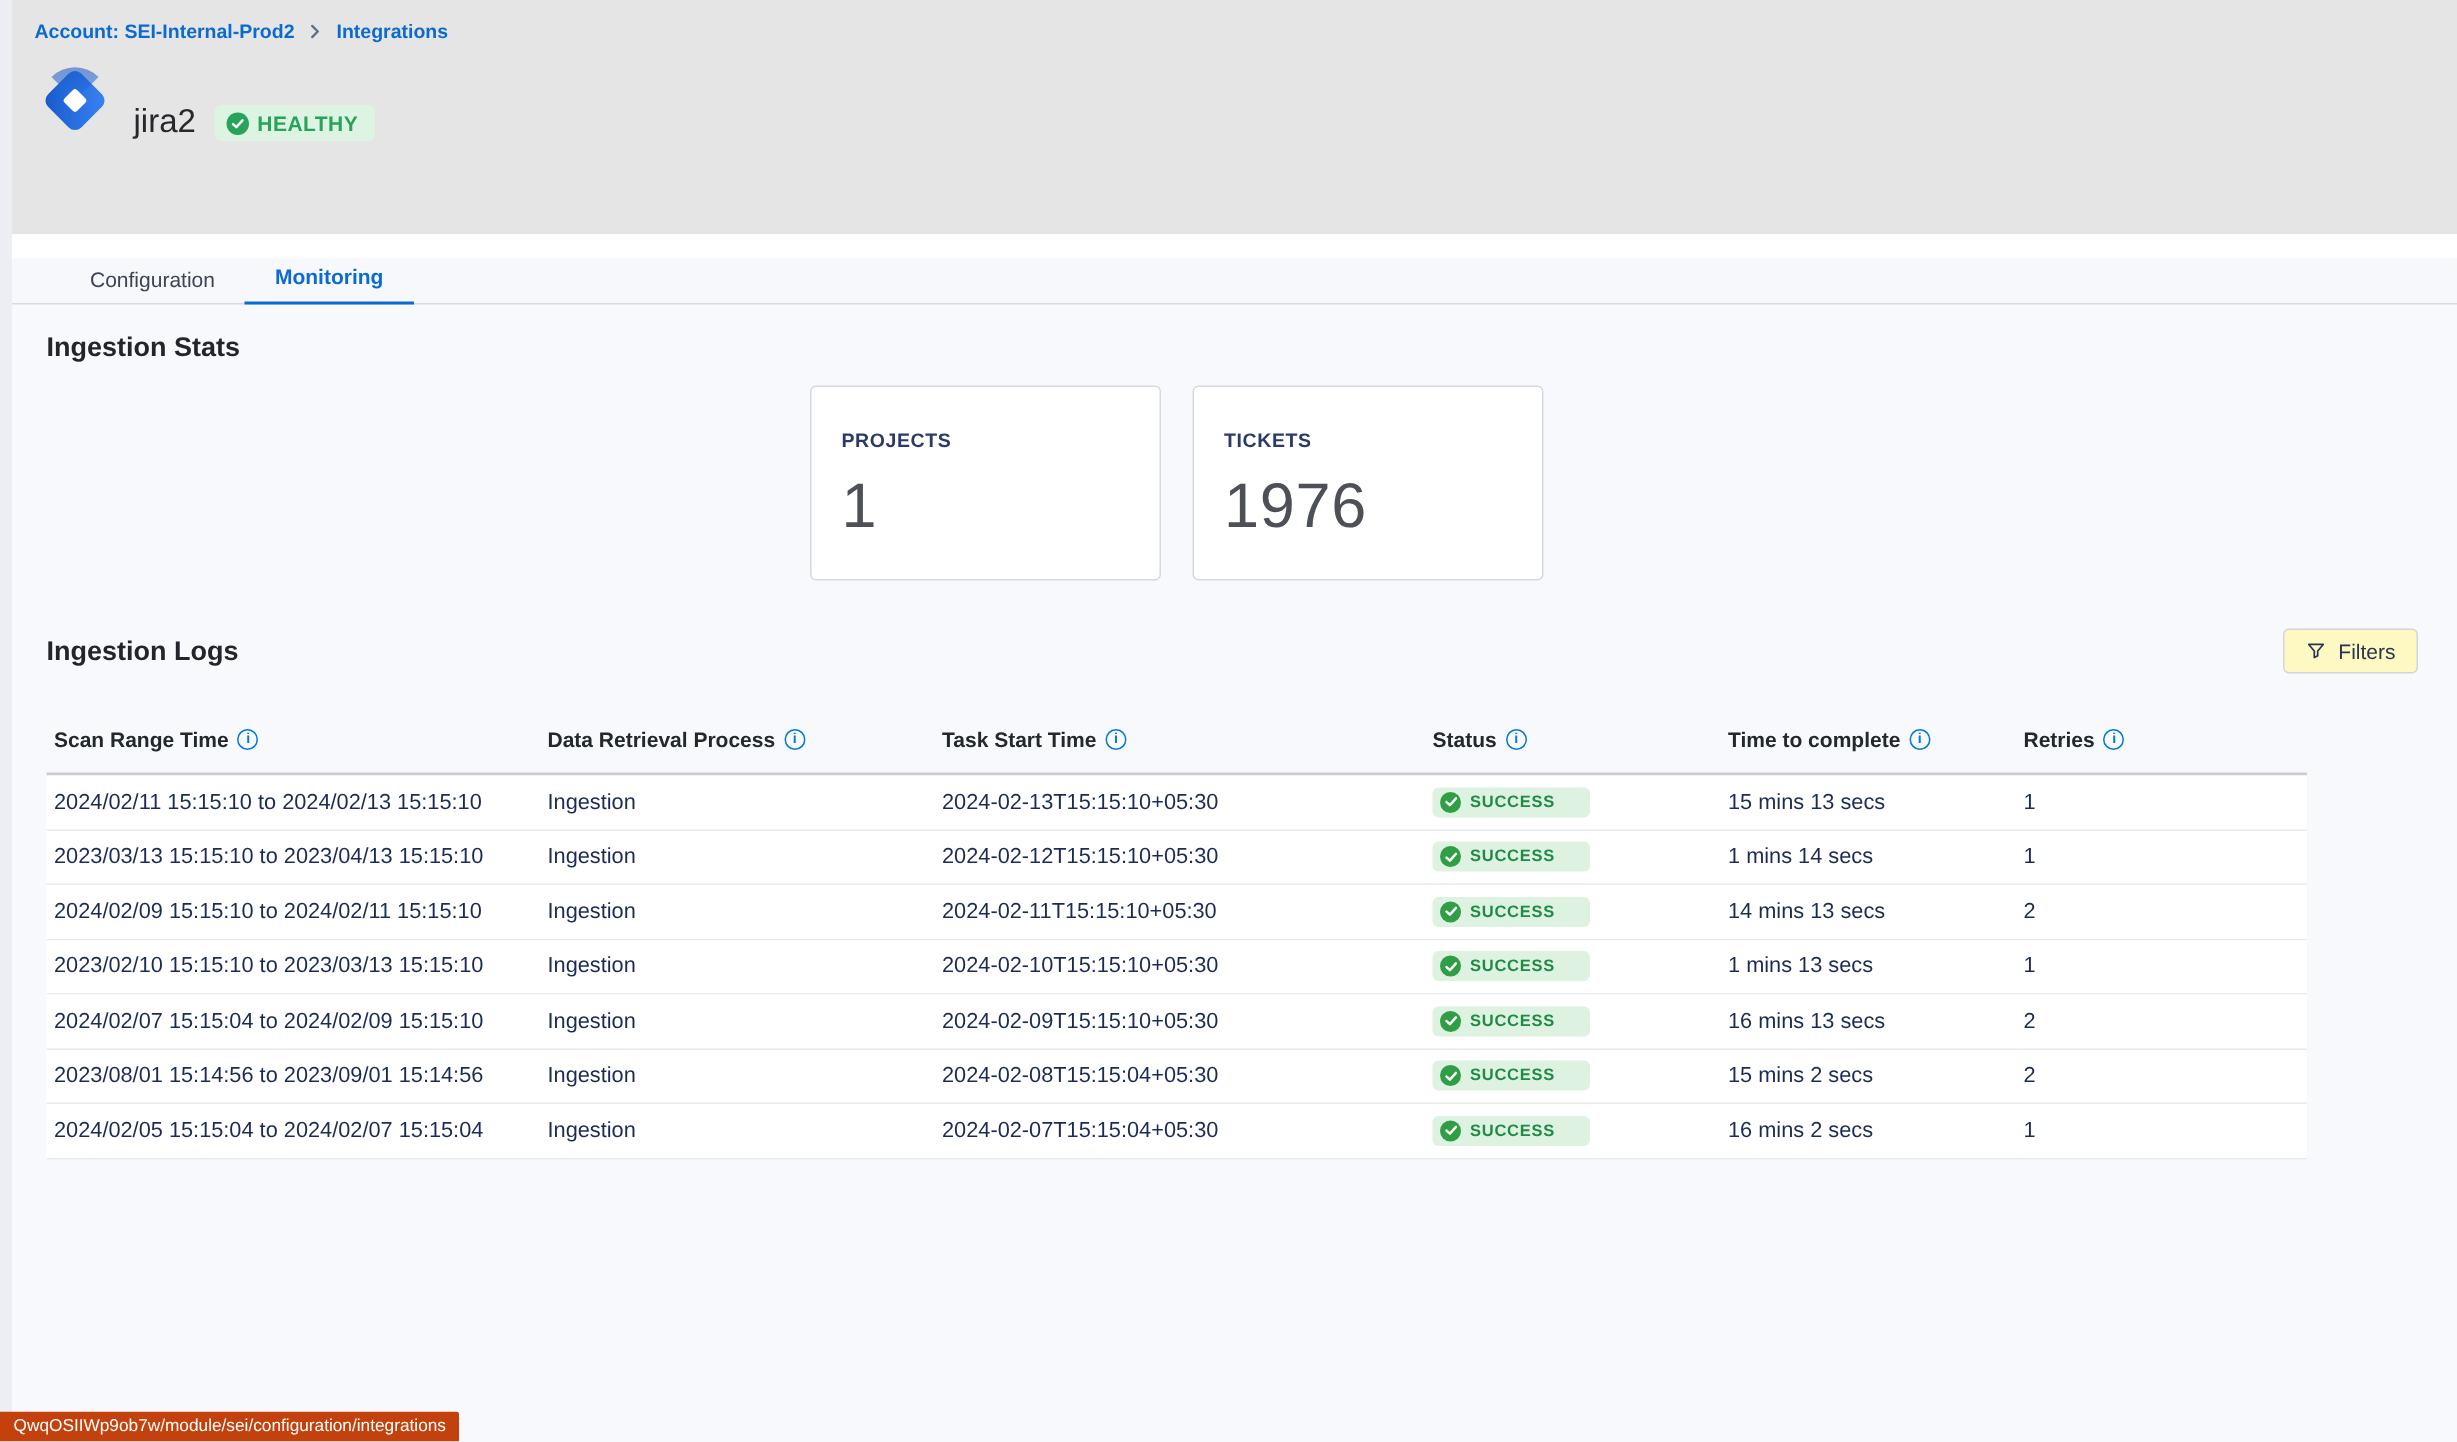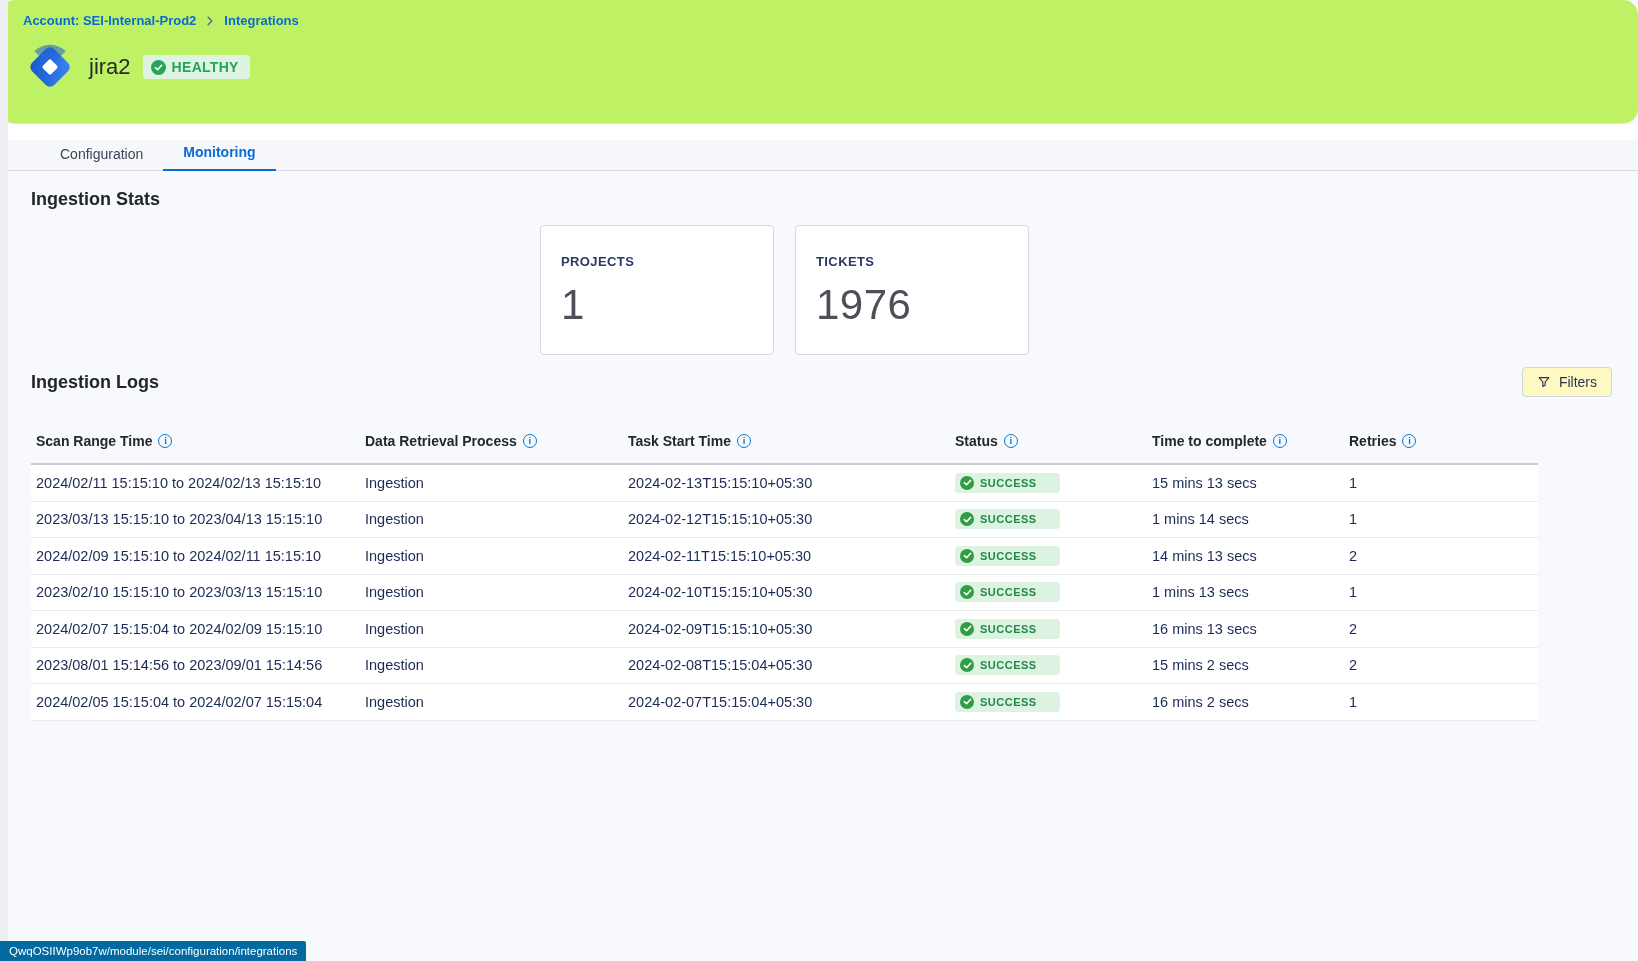--- a/index.html
+++ b/index.html
@@ -9,32 +9,31 @@
     background:#f8f9fd;
     color:#22272f;
     position:relative;
   }
   .left-stripe {
     position:absolute; left:0; top:0; bottom:0; width:8px;
     background:#eceef3; z-index:5;
   }
   
   .page-header {
-    background:#bef264;
-    height:124px;
+    background:#e5e5e5;
+    height:156px;
     border-bottom:1px solid #e1e3e8;
     padding:13px 0 0 23px;
-    border-radius:15px;
   }
   .header-gap { background:#ffffff; height:16px; }
   .breadcrumb { display:flex; align-items:center; gap:8px; font-size:13px; font-weight:600; }
   .breadcrumb a { color:#0b6ad0; text-decoration:none; cursor:pointer; }
   .crumb-sep { display:inline-flex; color:#5c6b8a; }
   .crumb-sep svg { width:12px; height:12px; }
-  .title-row { display:flex; align-items:center; margin-top:12px; gap:12px; }
+  .title-row { display:flex; align-items:flex-end; margin-top:12px; gap:12px; }
   .jira-logo { width:54px; height:54px; flex:0 0 auto; }
   .integration-title { font-size:22px; font-weight:500; color:#26282c; }
   .health-badge {
     display:inline-flex; align-items:center; gap:6px;
     background:#ddf4e2; border-radius:4px; padding:4px 11px 4px 8px;
     font-size:14px; font-weight:700; color:#27a45a; letter-spacing:.3px;
   }
   .check-circle {
     width:15px; height:15px; border-radius:50%; background:#27a45a;
     display:inline-flex; align-items:center; justify-content:center; flex:0 0 auto;
@@ -58,21 +57,21 @@
   .section-heading { font-size:18px; font-weight:700; color:#22252b; }
   .cards-row { display:flex; gap:21px; margin-top:15px;justify-content:center; }
   .stat-card {
     width:234px; height:130px; background:#ffffff;
     border:1px solid #d8d9df; border-radius:4px;
     padding:28px 20px 0 20px;
   }
   .stat-label { font-size:13px; font-weight:600; color:#2b3a66; letter-spacing:.4px; }
   .stat-value { font-size:42px; font-weight:400; color:#4e5058; margin-top:12px; letter-spacing:.5px; }
   
-  .logs-head-row { display:flex; align-items:center; justify-content:space-between; margin-top:12px; }
+  .logs-head-row { display:flex; align-items:center; justify-content:space-between; margin-top:32px; }
   .filters-button {
     display:inline-flex; align-items:center; gap:8px;
     background:#fef9c3; border:1px solid #d2d5dc; border-radius:4px;
     height:30px; padding:0 14px; font-size:14px; color:#2b3550;
     cursor:pointer; margin-right:-74px;
   }
   .filters-button svg { width:14px; height:14px; }
   
   .logs-table { margin-top:22px; }
   .t-row {
@@ -98,21 +97,21 @@
   .t-body .t-cell { font-size:14.5px; color:#1c2b55; }
   .status-badge {
     display:inline-flex; align-items:center; gap:6px;
     background:#def2e2; border-radius:4px; padding:3px 23px 3px 5px;
     font-size:11px; font-weight:700; color:#1f8b45; letter-spacing:.5px;
   }
   .status-badge .check-circle { width:14px; height:14px; background:#2f9e44; }
   
   .statusbar-tooltip {
     position:fixed; left:0; bottom:0; z-index:20;
-    background:#0369a1; color:#ffffff;
+    background:#c2410c; color:#ffffff;
     font-size:11.5px; padding:4px 9px; border-top-right-radius:2px;
     white-space:nowrap;
   }
 </style>
 </head>
 <body>
 
 <div class="left-stripe"></div>
 
 <header class="page-header">

